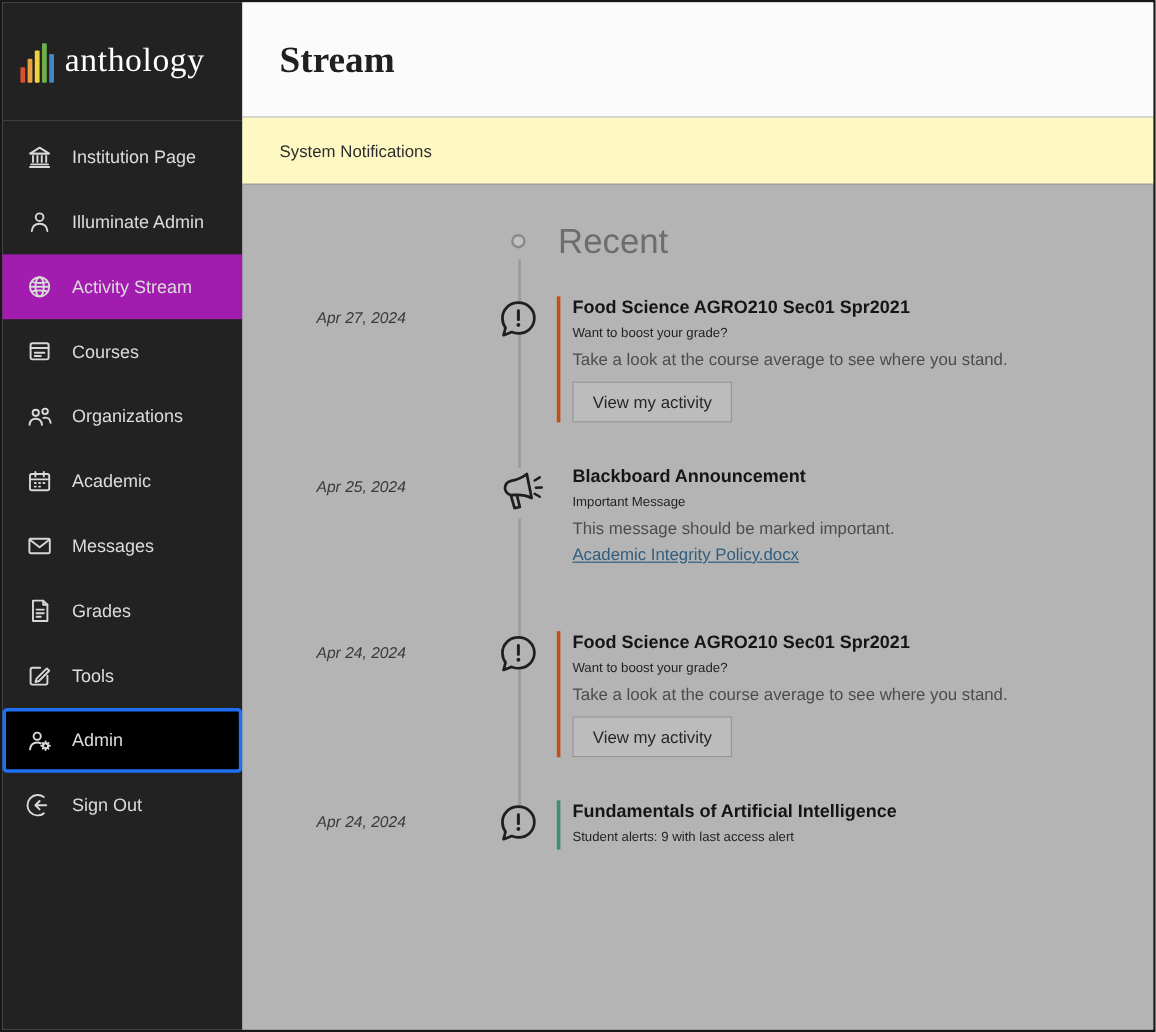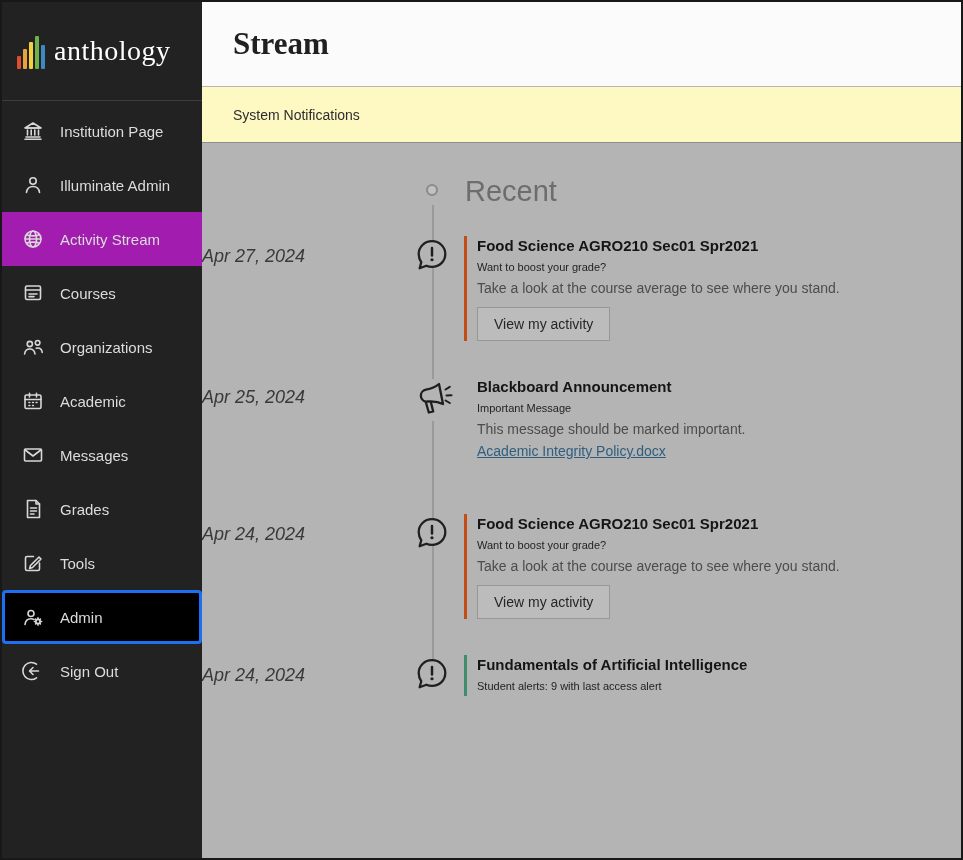--- a/index.html
+++ b/index.html
@@ -47,21 +47,21 @@
     cursor:pointer; border:3px solid transparent; border-radius:4px;
   }
   .menu-item .icon { width:24px; height:24px; flex:none; display:flex; align-items:center; justify-content:center; }
   .menu-item svg { stroke:#d8d8d8; fill:none; stroke-width:1.6; stroke-linecap:round; stroke-linejoin:round; }
   .menu-item.active { background:#a21caf; border-radius:0; }
   .menu-item.focused { background:#000000; }
 
   
   .main { flex:1; min-width:0; display:flex; flex-direction:column; background:#b4b4b4; }
   .topbar {
-    height:85px; flex:none; background:#fbfbfb;
+    height:96px; flex:none; background:#fbfbfb;
     border-bottom:1px solid #b5b5b5;
     display:flex; align-items:center; padding-left:31px;
   }
   .topbar h1 {
     margin:0; font-family:"Liberation Serif", serif;
     font-size:31px; font-weight:700; color:#202020;
   }
   .subnav {
     height:56px; flex:none; background:#fef9c3;
     border-bottom:1px solid #8d8d8d;
@@ -82,22 +82,22 @@
   .recent {
     margin:0 0 0 263px; font-size:29px; font-weight:400;
     color:#6d6d6d; line-height:30px;
   }
 
   .entries { margin-top:30px; position:relative; z-index:1; }
   .entry { display:flex; align-items:flex-start; }
   .entry-gap-a { margin-bottom:36px; }
   .entry-gap-b { margin-bottom:54px; }
   .entry .date {
-    width:198px; flex:none; text-align:left;
-    font-style:italic; font-size:18px; color:#3a3a3a;
+    width:198px; flex:none; text-align:center;
+    font-style:italic; font-size:13px; color:#3a3a3a;
     padding-top:10px;
   }
   .tl-icon {
     width:64px; flex:none; display:flex; justify-content:center;
     position:relative; z-index:2;
   }
   .entry .body {
     flex:1; min-width:0; padding-left:10px; padding-right:40px;
     border-left:3px solid transparent;
   }

